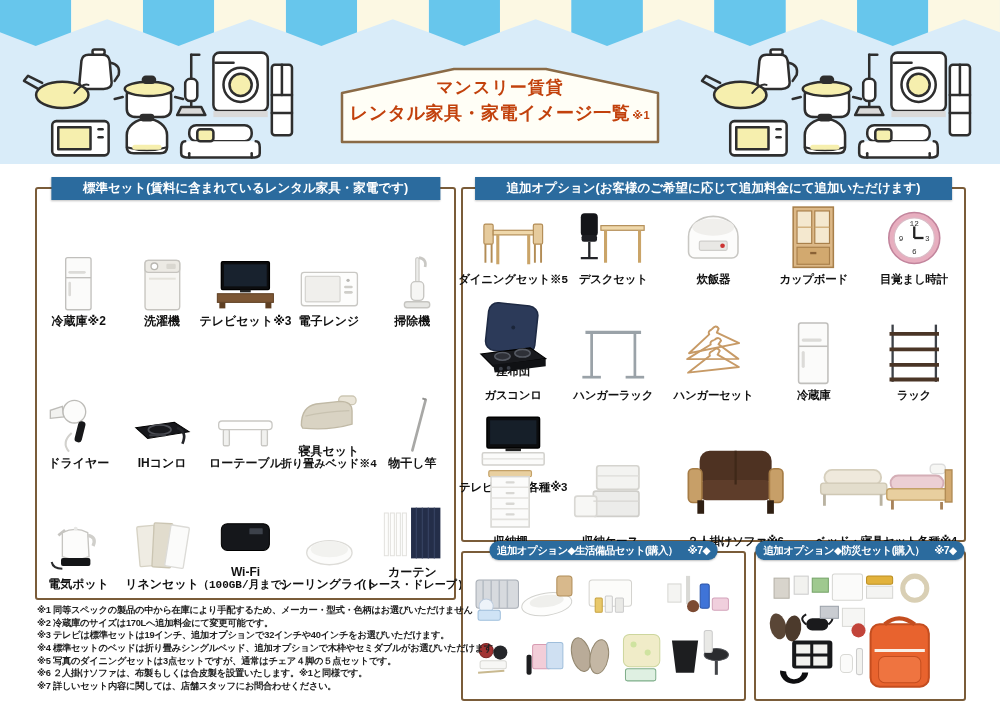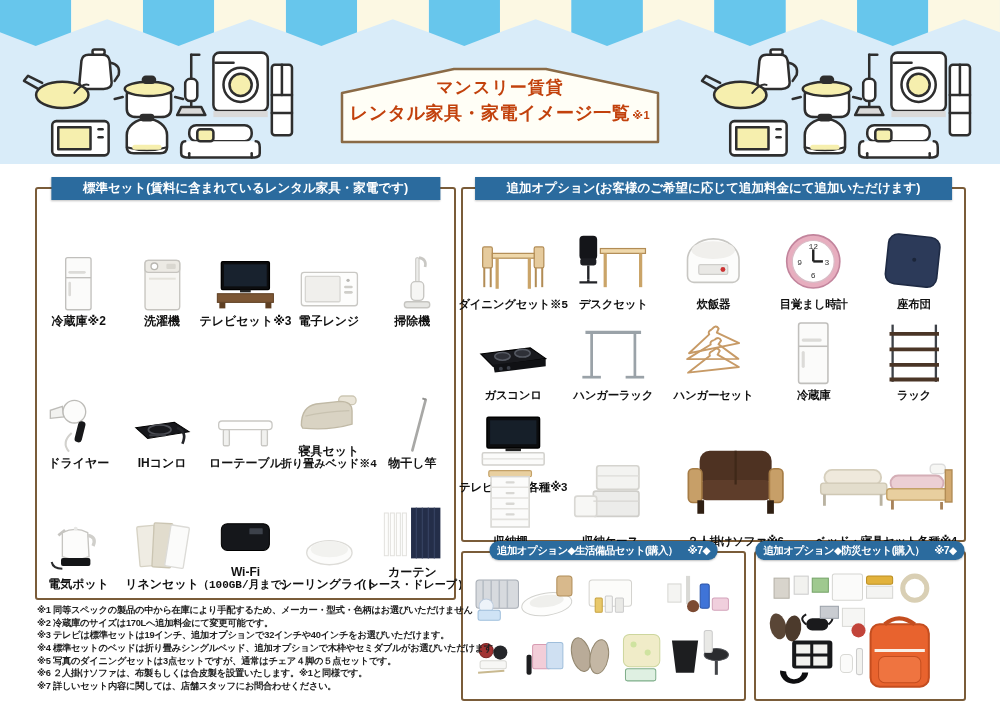--- a/index.html
+++ b/index.html
@@ -419,20 +419,34 @@
         <div class="cell">
           <div class="photo">
             <svg viewBox="0 0 100 86" preserveAspectRatio="xMidYMax meet">
               <path d="M18 42 a32 26 0 0 1 64 0 v20 a8 8 0 0 1 -8 8 h-48 a8 8 0 0 1 -8 -8 Z" fill="#fcfcfb" stroke="#c8c7c3" stroke-width="2"></path>
               <ellipse cx="50" cy="30" rx="27" ry="11" fill="#f0efec"></ellipse>
               <rect x="32" y="48" width="36" height="12" rx="2" fill="#e9e8e5" stroke="#cfcecb" stroke-width="1.5"></rect>
               <circle cx="62" cy="54" r="3" fill="#c33"></circle>
             </svg>
           </div>
           <div class="lbl"><span>炊飯器</span></div>
+        </div>
+        <div class="cell">
+          <div class="photo">
+            <svg viewBox="0 0 100 86" preserveAspectRatio="xMidYMax meet">
+              <rect x="24" y="4" width="52" height="78" fill="#dcb887" stroke="#a87f4a" stroke-width="2"></rect>
+              <rect x="29" y="9" width="19" height="42" fill="#f4e8cf" stroke="#a87f4a" stroke-width="1.5"></rect>
+              <rect x="52" y="9" width="19" height="42" fill="#f4e8cf" stroke="#a87f4a" stroke-width="1.5"></rect>
+              <line x1="29" y1="30" x2="48" y2="30" stroke="#c8a269" stroke-width="1.5"></line>
+              <line x1="52" y1="30" x2="71" y2="30" stroke="#c8a269" stroke-width="1.5"></line>
+              <rect x="29" y="56" width="42" height="22" fill="#d2a96f" stroke="#a87f4a" stroke-width="1.5"></rect>
+              <rect x="46" y="62" width="8" height="3" fill="#8a6236"></rect>
+            </svg>
+          </div>
+          <div class="lbl"><span>カップボード</span></div>
         </div>
         <div class="cell">
           <div class="photo">
             <svg viewBox="0 0 100 86" preserveAspectRatio="xMidYMax meet">
               <circle cx="50" cy="44" r="33" fill="#e7aebf" stroke="#c2849c" stroke-width="2"></circle>
               <circle cx="50" cy="44" r="26" fill="#fff" stroke="#d9bcc6" stroke-width="1.5"></circle>
               <g fill="#333" font-size="10" text-anchor="middle">
                 <text x="50" y="29">12</text>
                 <text x="67" y="48">3</text>
                 <text x="50" y="65">6</text>

